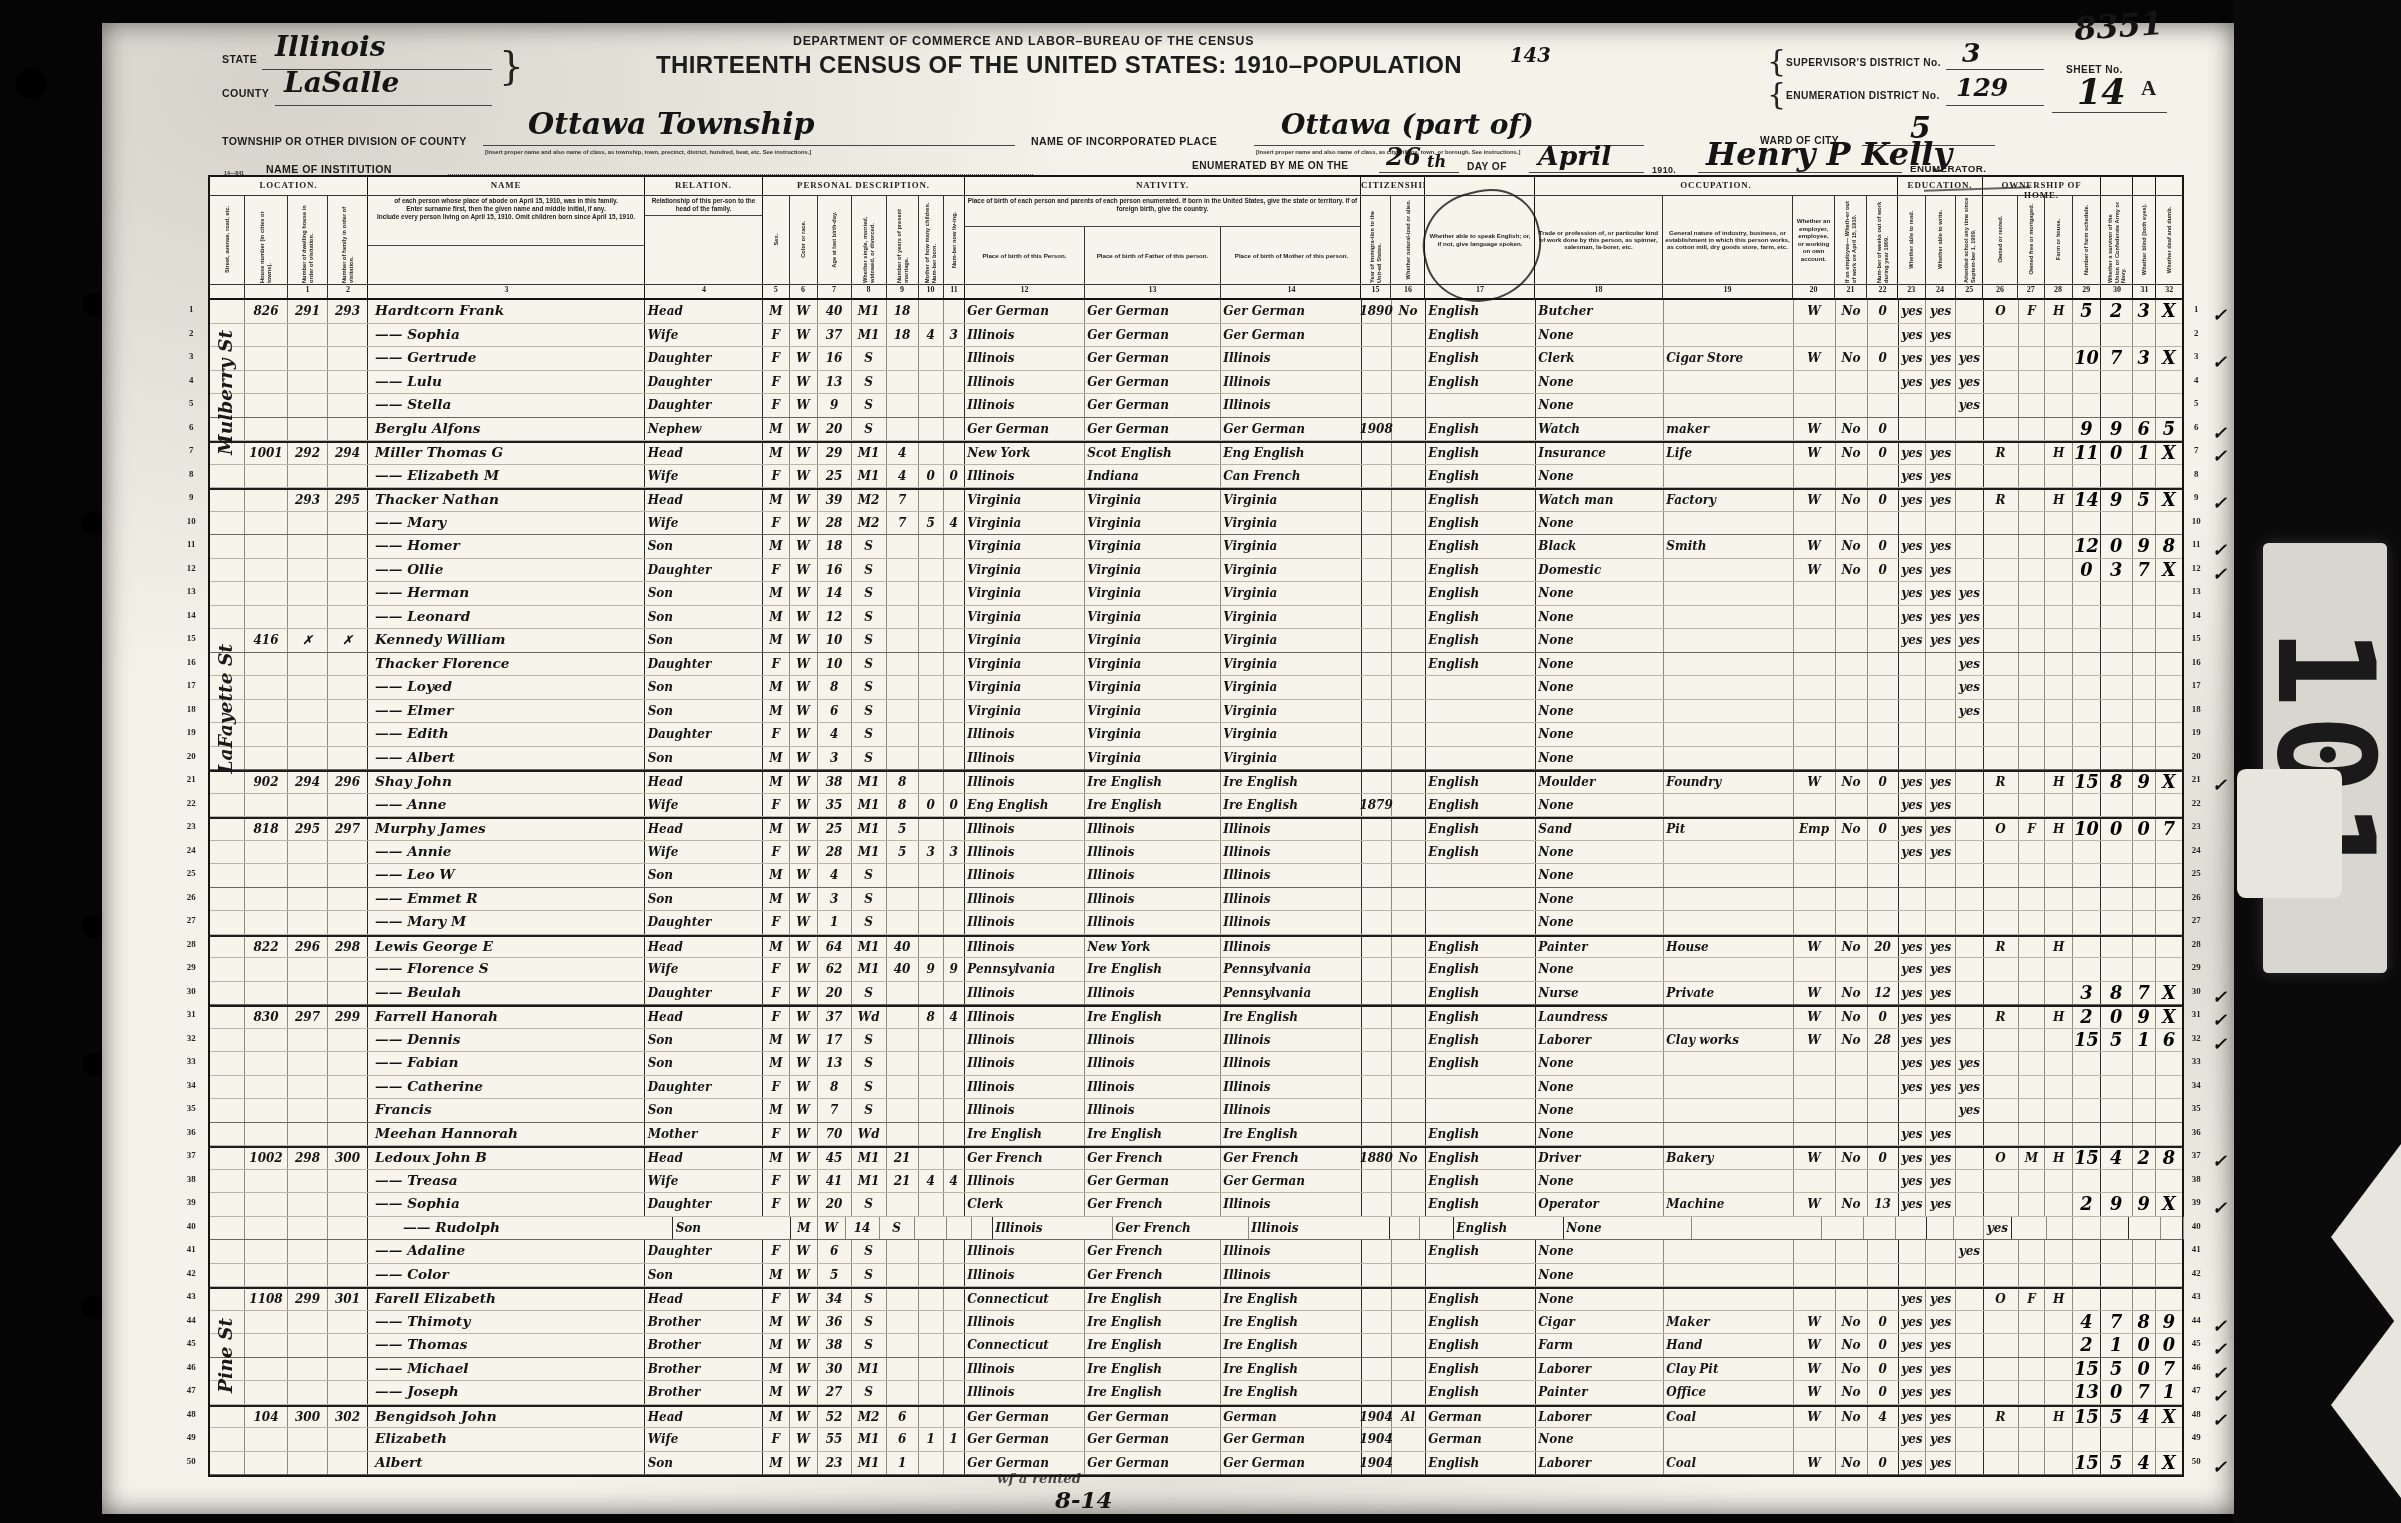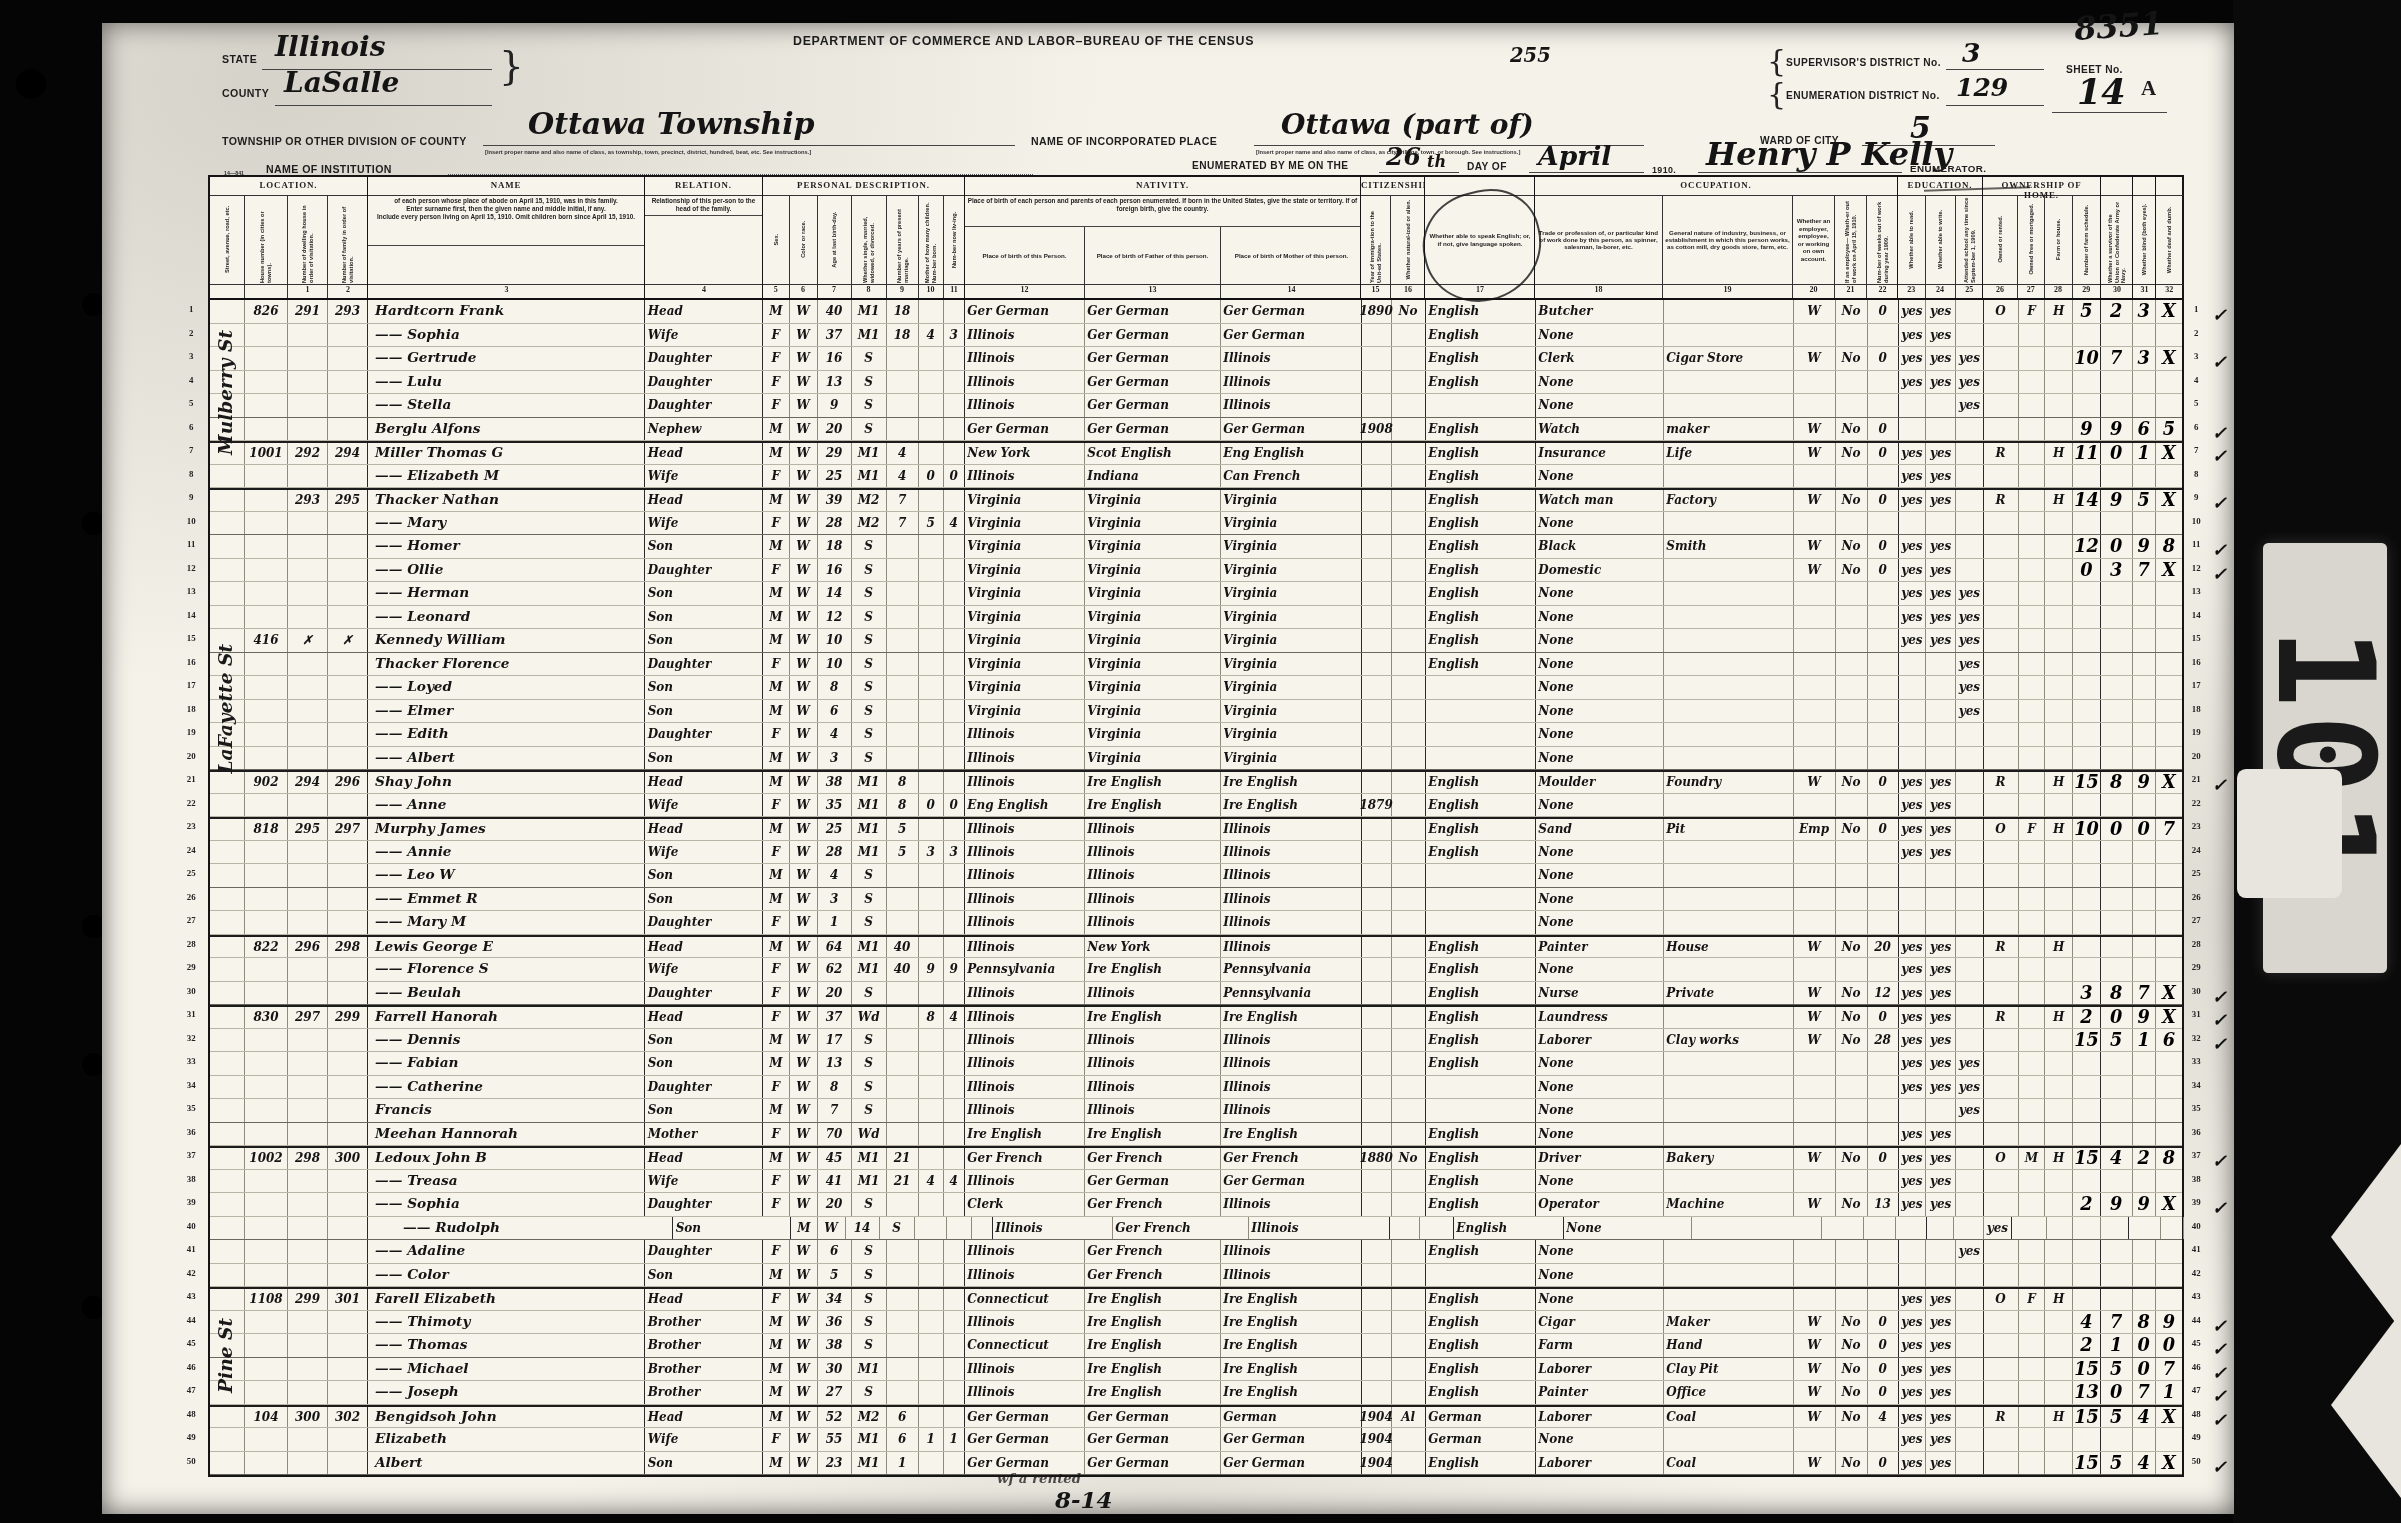--- a/index.html
+++ b/index.html
@@ -91,21 +91,22 @@
 
   <div class="lbl" style="left:120px;top:30px;font-size:10.6px;">STATE</div>
   <div class="hw" style="position:absolute;left:173px;top:7px;font-size:28px;">Illinois</div>
   <div class="rule" style="left:160px;top:46px;width:230px;"></div>
   <div class="lbl" style="left:120px;top:64px;font-size:10.6px;">COUNTY</div>
   <div class="hw" style="position:absolute;left:182px;top:43px;font-size:28px;">LaSalle</div>
   <div class="rule" style="left:173px;top:82px;width:217px;"></div>
   <div class="brace" style="left:397px;top:19.5px;">}</div>
 
   <div class="lbl" style="left:691px;top:10.6px;font-size:12.4px;letter-spacing:0.7px;">DEPARTMENT OF COMMERCE AND LABOR–BUREAU OF THE CENSUS</div>
-  <div class="hw" style="position:absolute;left:1408px;top:21px;font-size:19.5px;">255</div>
+  <div class="lbl" style="left:554px;top:28px;font-size:24px;letter-spacing:0.4px;">THIRTEENTH CENSUS OF THE UNITED STATES: 1910–POPULATION</div>
+  <div class="hw" style="position:absolute;left:1408px;top:21px;font-size:19.5px;">143</div>
 
   <div class="brace" style="left:1665px;top:19.5px;font-size:30px;">{</div>
   <div class="lbl" style="left:1684px;top:34px;font-size:10.2px;">SUPERVISOR'S DISTRICT No.</div>
   <div class="hw" style="position:absolute;left:1860px;top:14px;font-size:26.6px;">3</div>
   <div class="rule" style="left:1844px;top:46px;width:98px;"></div>
   <div class="brace" style="left:1665px;top:53px;font-size:30px;">{</div>
   <div class="lbl" style="left:1684px;top:67px;font-size:10.2px;">ENUMERATION DISTRICT No.</div>
   <div class="hw" style="position:absolute;left:1854px;top:50px;font-size:25px;">129</div>
   <div class="rule" style="left:1844px;top:82px;width:98px;"></div>
 

